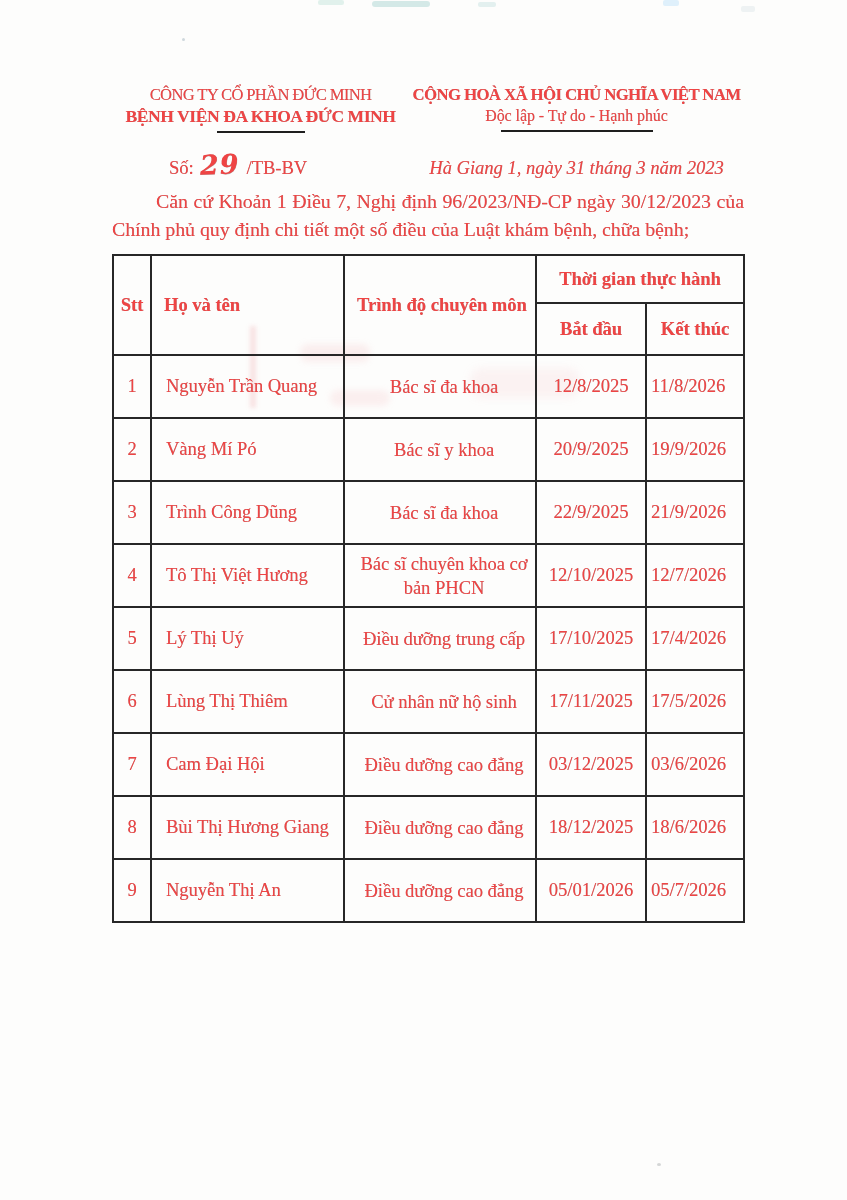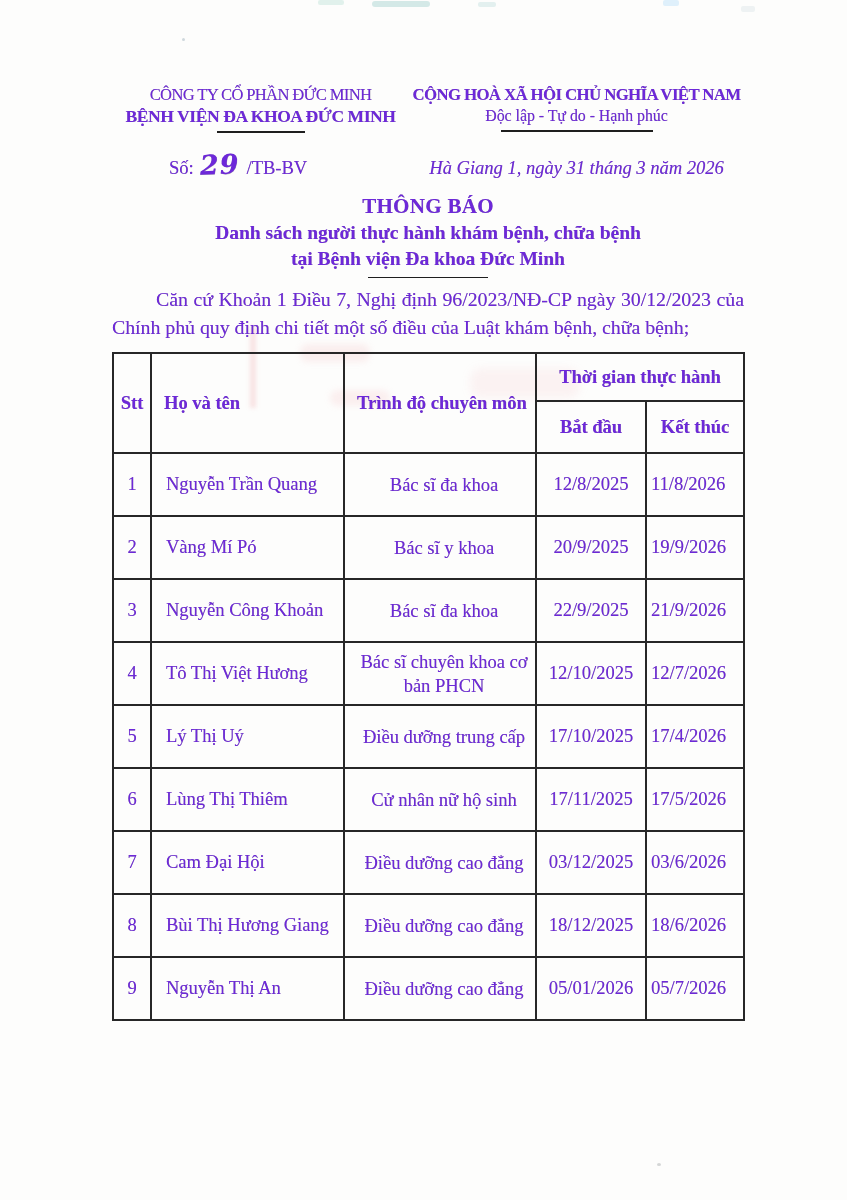--- a/index.html
+++ b/index.html
@@ -7,21 +7,21 @@
     padding: 0;
     background: #ffffff;
   }
   .page {
     position: relative;
     width: 847px;
     height: 1200px;
     margin: 0;
     background: #fdfdfc;
     font-family: "Liberation Serif", "DejaVu Serif", serif;
-    color: #6d28d9;
+    color: #ef4444;
     overflow: hidden;
     text-shadow: 0.2px 0.2px 0.35px rgba(25,25,25,0.35);
   }
   .content {
     position: absolute;
     left: 112px;
     top: 84px;
     width: 632px;
   }
   
@@ -205,30 +205,24 @@
 
     <div class="meta-row">
       <div class="meta-left">
         <div class="doc-number">
           <span>Số:</span>
           <span class="handwritten">29</span>
           <span>/TB-BV</span>
         </div>
       </div>
       <div class="meta-right">
-        <div class="place-date">Hà Giang 1, ngày 31 tháng 3 năm 2026</div>
+        <div class="place-date">Hà Giang 1, ngày 31 tháng 3 năm 2023</div>
       </div>
     </div>
 
-    <div class="title-block">
-      <div class="doc-title">THÔNG BÁO</div>
-      <div class="doc-subtitle">Danh sách người thực hành khám bệnh, chữa bệnh</div>
-      <div class="doc-subtitle">tại Bệnh viện Đa khoa Đức Minh</div>
-      <div class="rule rule-title"></div>
-    </div>
 
     <div class="body-text">
       <p>Căn cứ Khoản 1 Điều 7, Nghị định 96/2023/NĐ-CP ngày 30/12/2023 của Chính phủ quy định chi tiết một số điều của Luật khám bệnh, chữa bệnh;</p>
     </div>
 
     <table class="practice">
       <colgroup>
         <col style="width:38px">
         <col style="width:193px">
         <col style="width:192px">
@@ -257,21 +251,21 @@
           </tr>
           <tr>
             <td class="stt">2</td>
             <td class="name">Vàng Mí Pó</td>
             <td class="qual">Bác sĩ y khoa</td>
             <td class="start">20/9/2025</td>
             <td class="end">19/9/2026</td>
           </tr>
           <tr>
             <td class="stt">3</td>
-            <td class="name">Nguyễn Công Khoản</td>
+            <td class="name">Trình Công Dũng</td>
             <td class="qual">Bác sĩ đa khoa</td>
             <td class="start">22/9/2025</td>
             <td class="end">21/9/2026</td>
           </tr>
           <tr>
             <td class="stt">4</td>
             <td class="name">Tô Thị Việt Hương</td>
             <td class="qual">Bác sĩ chuyên khoa cơ bản PHCN</td>
             <td class="start">12/10/2025</td>
             <td class="end">12/7/2026</td>

